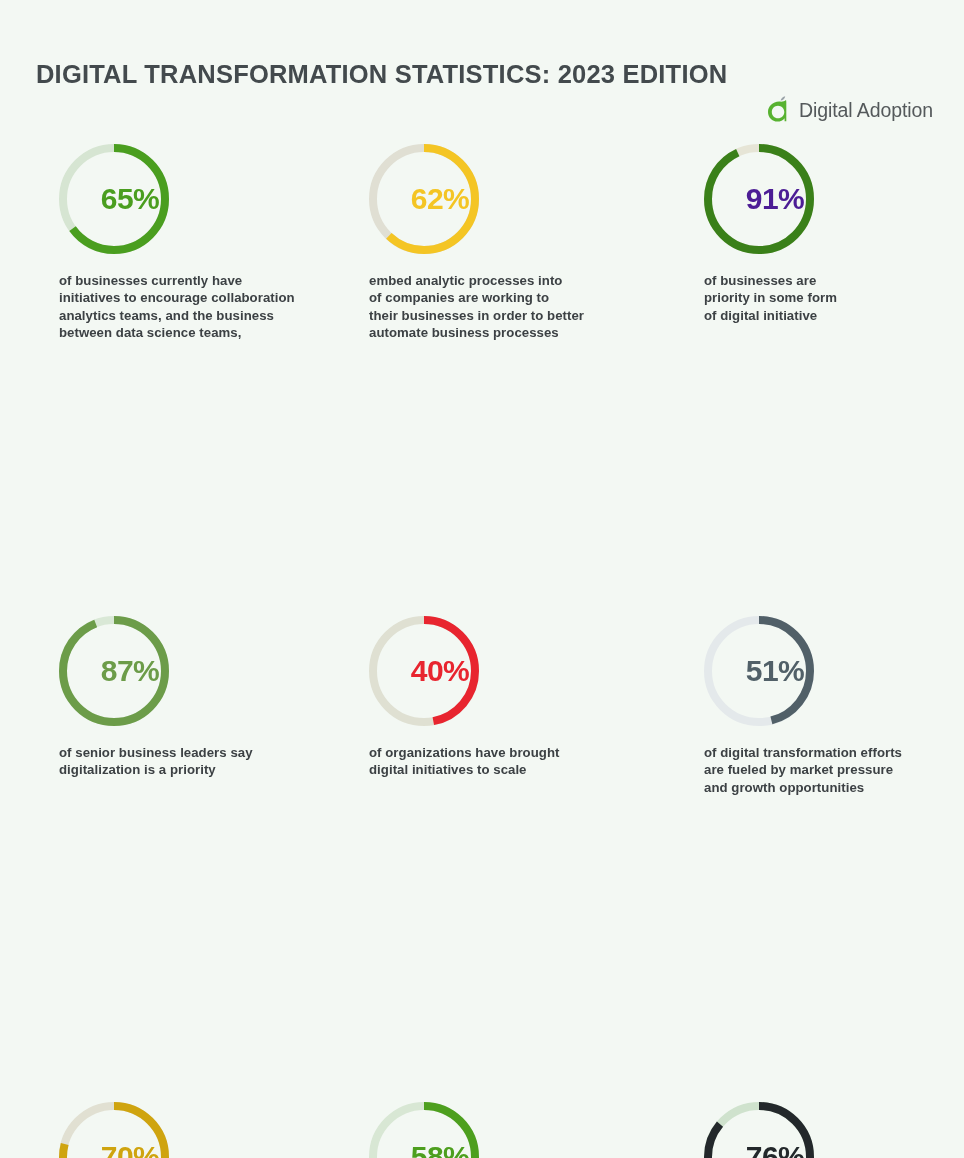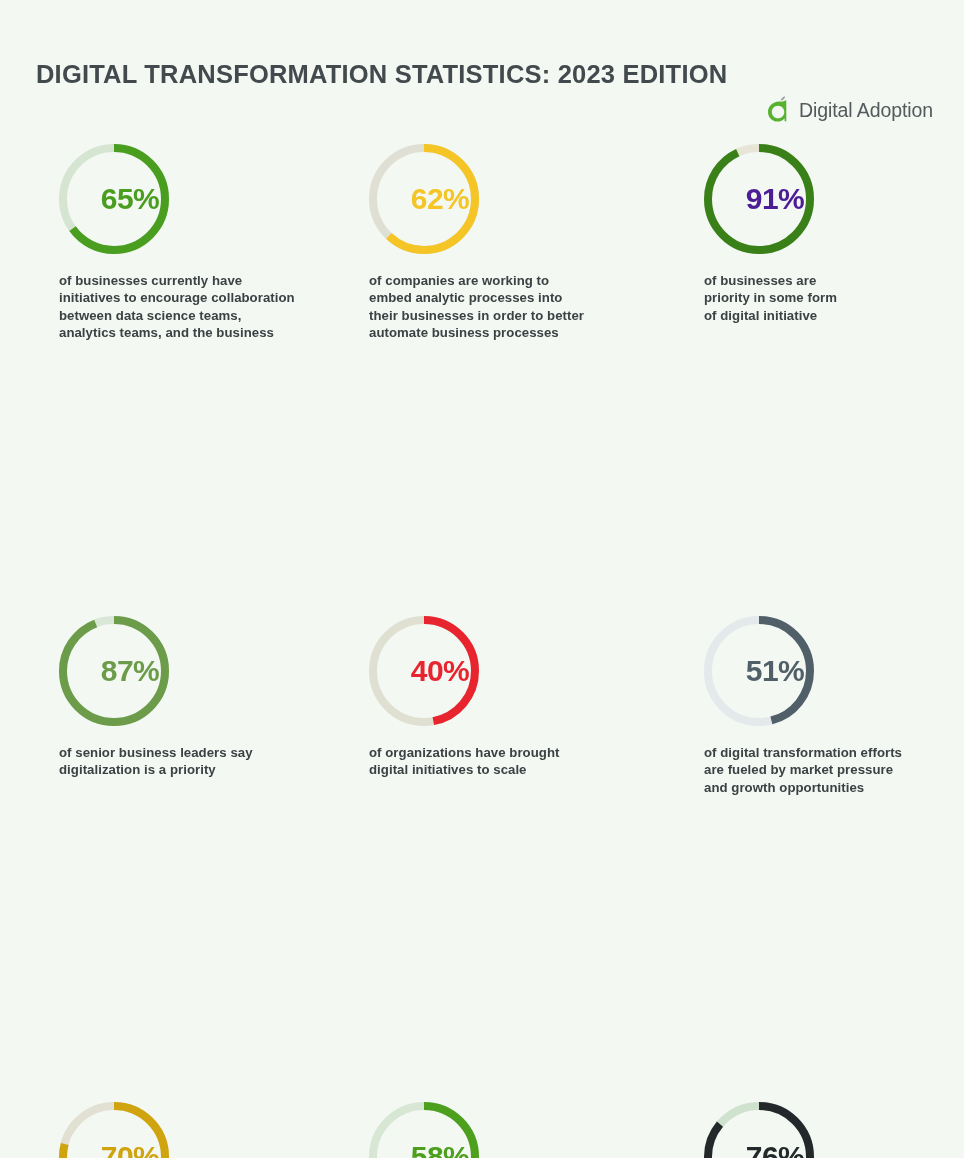--- a/index.html
+++ b/index.html
@@ -134,35 +134,35 @@
         <div class="donut">
           <svg viewBox="0 0 110 110" aria-hidden="true">
             <circle cx="55" cy="55" r="51" fill="none" stroke="#d6e5d2" stroke-width="8"></circle>
             <circle cx="55" cy="55" r="51" fill="none" stroke="#4a9e1f" stroke-width="8" stroke-dasharray="208.29 112.15" transform="rotate(-90 55 55)"></circle>
           </svg>
           <div class="donut-value" style="color: rgb(74, 158, 31);">65%</div>
         </div>
         <div class="stat-caption">
           <span class="cap-line">of businesses currently have</span>
           <span class="cap-line">initiatives to encourage collaboration</span>
+          <span class="cap-line">analytics teams, and the business</span>
           <span class="cap-line">between data science teams,</span>
-          <span class="cap-line">analytics teams, and the business</span>
         </div>
       </div>
       <div class="stat-cell col1" style="top: 26px;">
         <div class="donut">
           <svg viewBox="0 0 110 110" aria-hidden="true">
             <circle cx="55" cy="55" r="51" fill="none" stroke="#e0dfd3" stroke-width="8"></circle>
             <circle cx="55" cy="55" r="51" fill="none" stroke="#f4c524" stroke-width="8" stroke-dasharray="198.67 121.77" transform="rotate(-90 55 55)"></circle>
           </svg>
           <div class="donut-value" style="color: rgb(244, 197, 36);">62%</div>
         </div>
         <div class="stat-caption">
+          <span class="cap-line">embed analytic processes into</span>
           <span class="cap-line">of companies are working to</span>
-          <span class="cap-line">embed analytic processes into</span>
           <span class="cap-line">their businesses in order to better</span>
           <span class="cap-line">automate business processes</span>
         </div>
       </div>
       <div class="stat-cell col2" style="top: 26px;">
         <div class="donut">
           <svg viewBox="0 0 110 110" aria-hidden="true">
             <circle cx="55" cy="55" r="51" fill="none" stroke="#e6e5d6" stroke-width="8"></circle>
             <circle cx="55" cy="55" r="51" fill="none" stroke="#3a8019" stroke-width="8" stroke-dasharray="298.01 22.43" transform="rotate(-90 55 55)"></circle>
           </svg>

